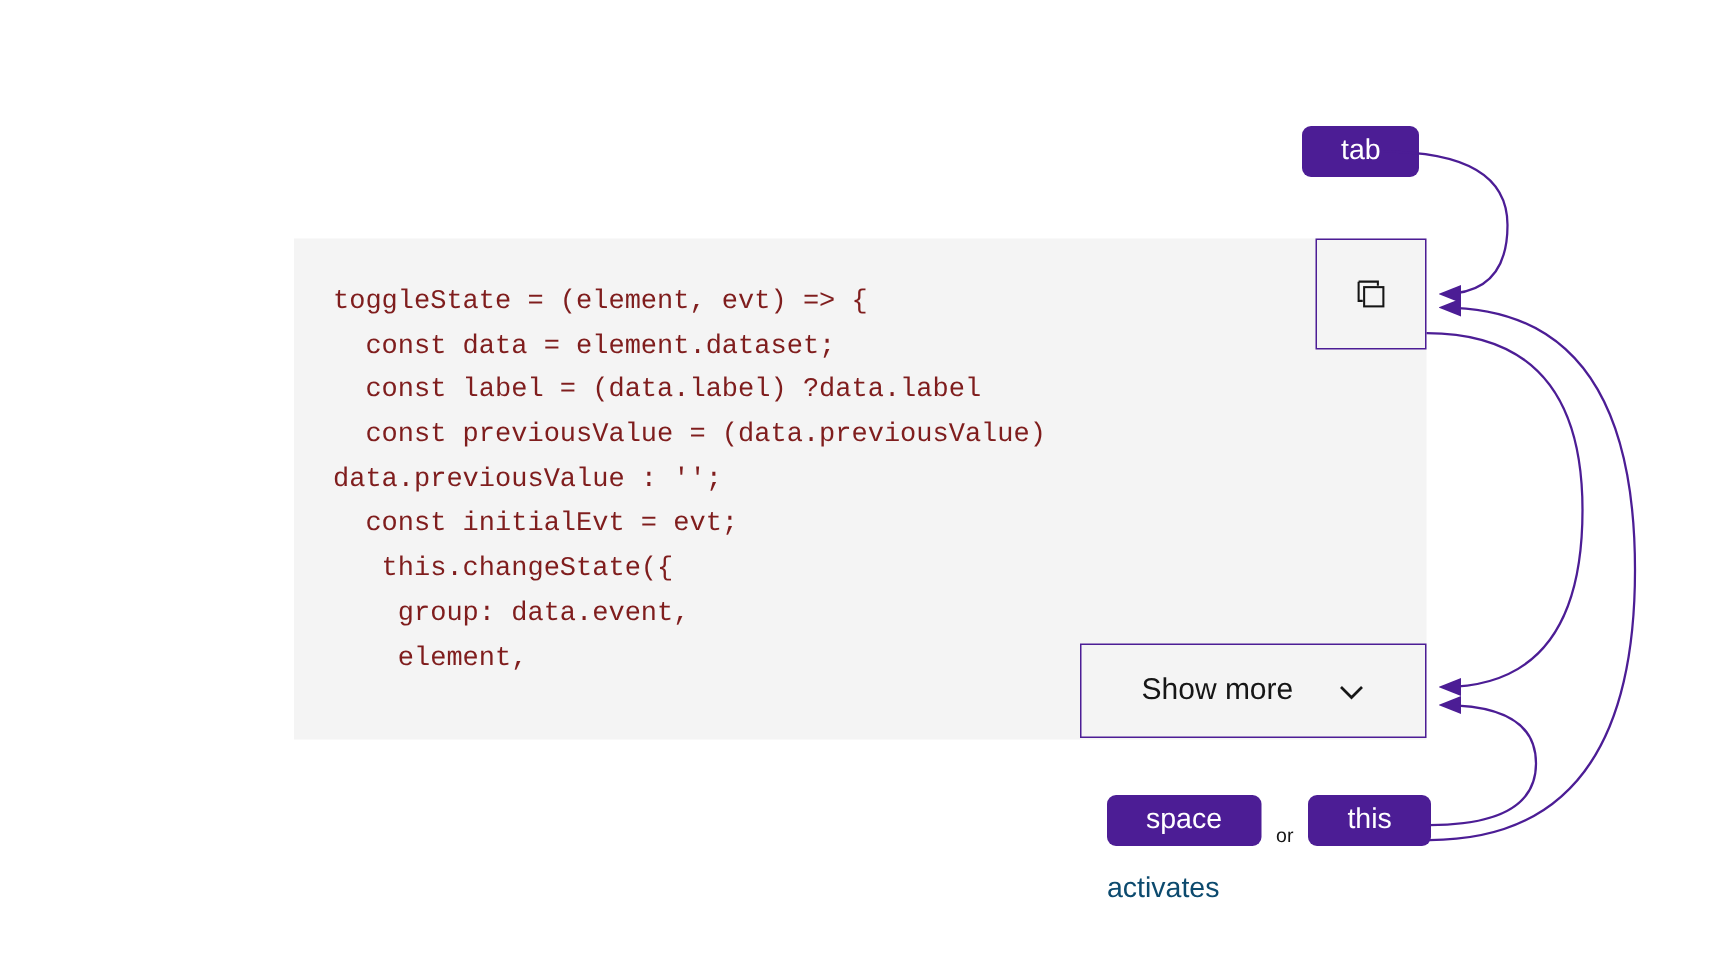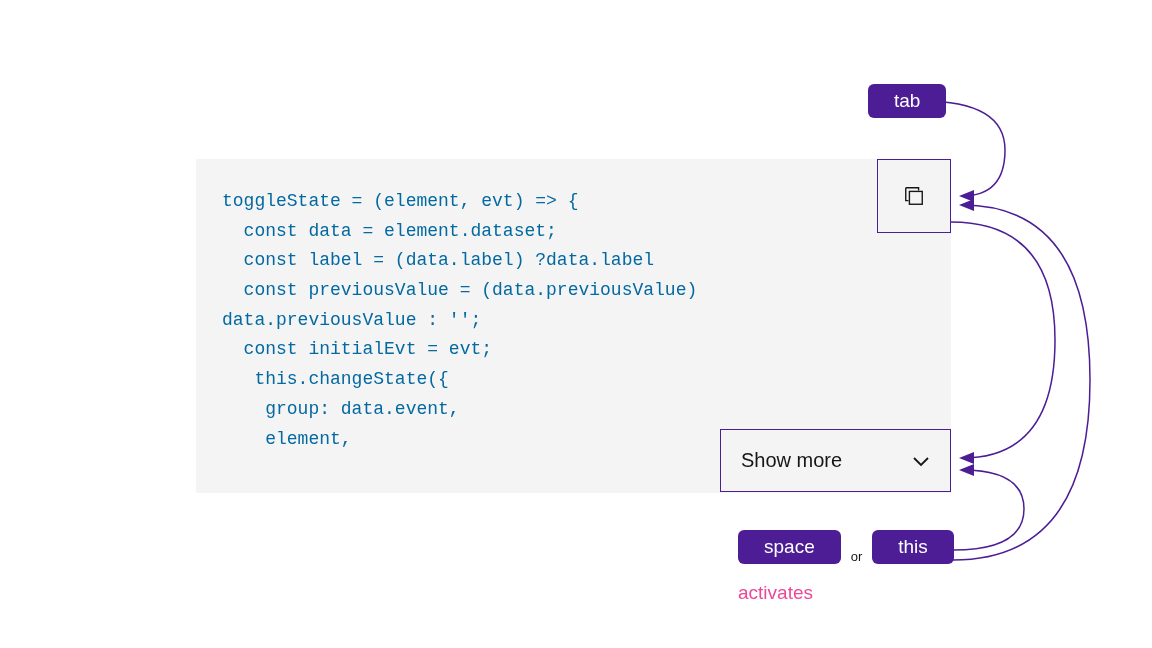--- a/index.html
+++ b/index.html
@@ -20,21 +20,21 @@
       top: 159px;
       width: 755px;
       height: 334px;
       background: #f4f4f4;
       padding: 28px 26px;
     }
     .code-content {
       font-family: "SFMono-Regular", Consolas, "Liberation Mono", Menlo, Courier, monospace;
       font-size: 18px;
       line-height: 1.65;
-      color: #0369a1;
+      color: #7f1d1d;
       white-space: pre;
     }
     .copy-button {
       position: absolute;
       left: 877px;
       top: 159px;
       width: 74px;
       height: 74px;
       background: #f4f4f4;
       border: 1.5px solid #4c1d95;
@@ -51,21 +51,21 @@
       position: absolute;
       left: 720px;
       top: 429px;
       width: 231px;
       height: 63px;
       background: #f4f4f4;
       border: 1.5px solid #4c1d95;
       display: flex;
       align-items: center;
       justify-content: space-between;
-      padding: 0 20px;
+      padding: 0 40px;
       cursor: pointer;
     }
     .show-more-label {
       font-size: 20px;
       color: #161616;
     }
     .chevron-icon {
       width: 18px;
       height: 12px;
     }
@@ -92,21 +92,21 @@
     }
     .connector-text {
       font-size: 13px;
       color: #161616;
     }
     .activates-label {
       position: absolute;
       left: 738px;
       top: 582px;
       font-size: 19px;
-      color: #ec4899;
+      color: #0c4a6e;
     }
     .svg-overlay {
       position: absolute;
       top: 0;
       left: 0;
       width: 1152px;
       height: 648px;
       pointer-events: none;
     }
   </style>

